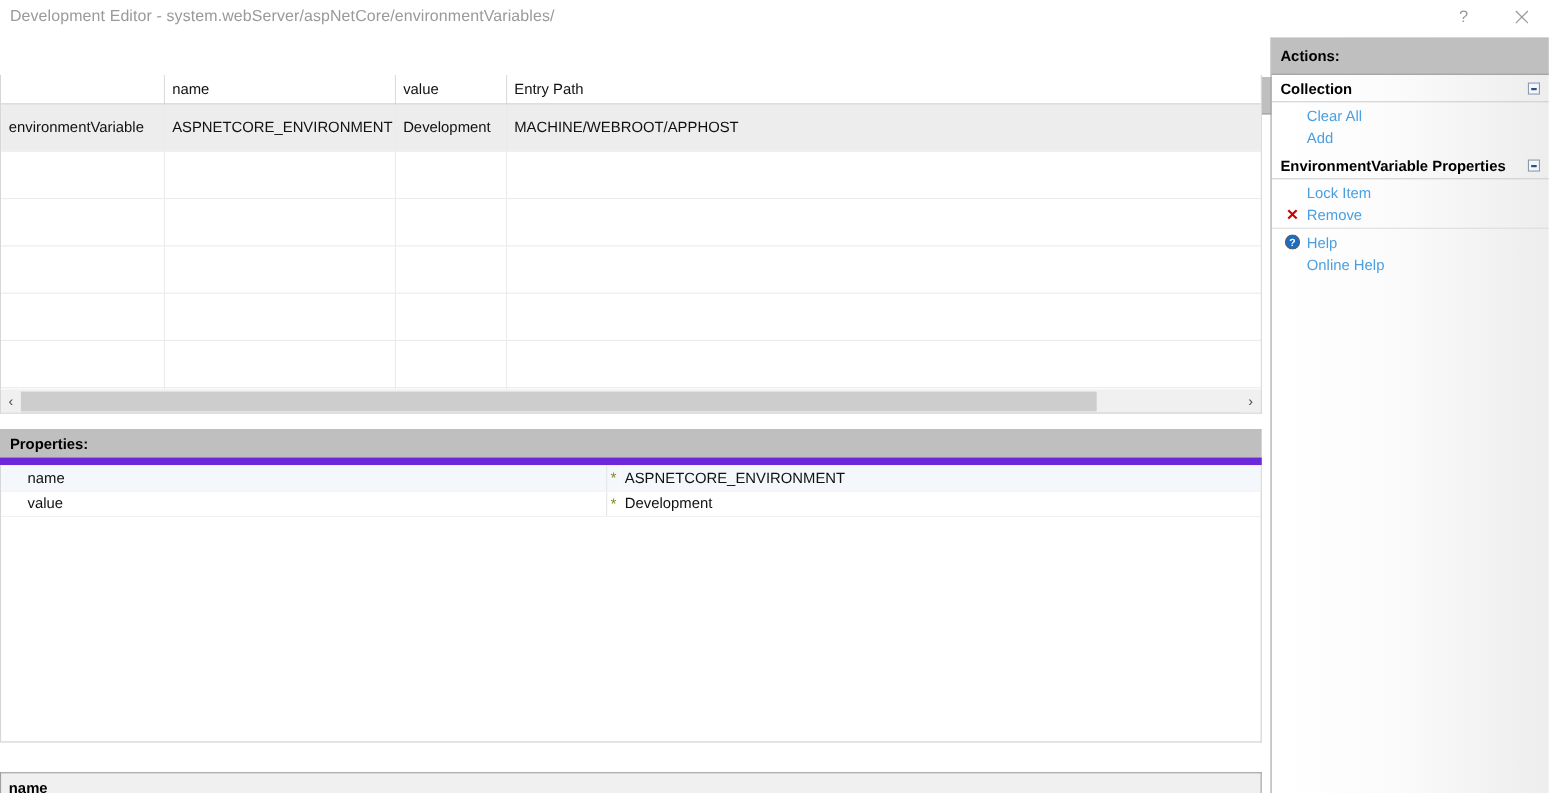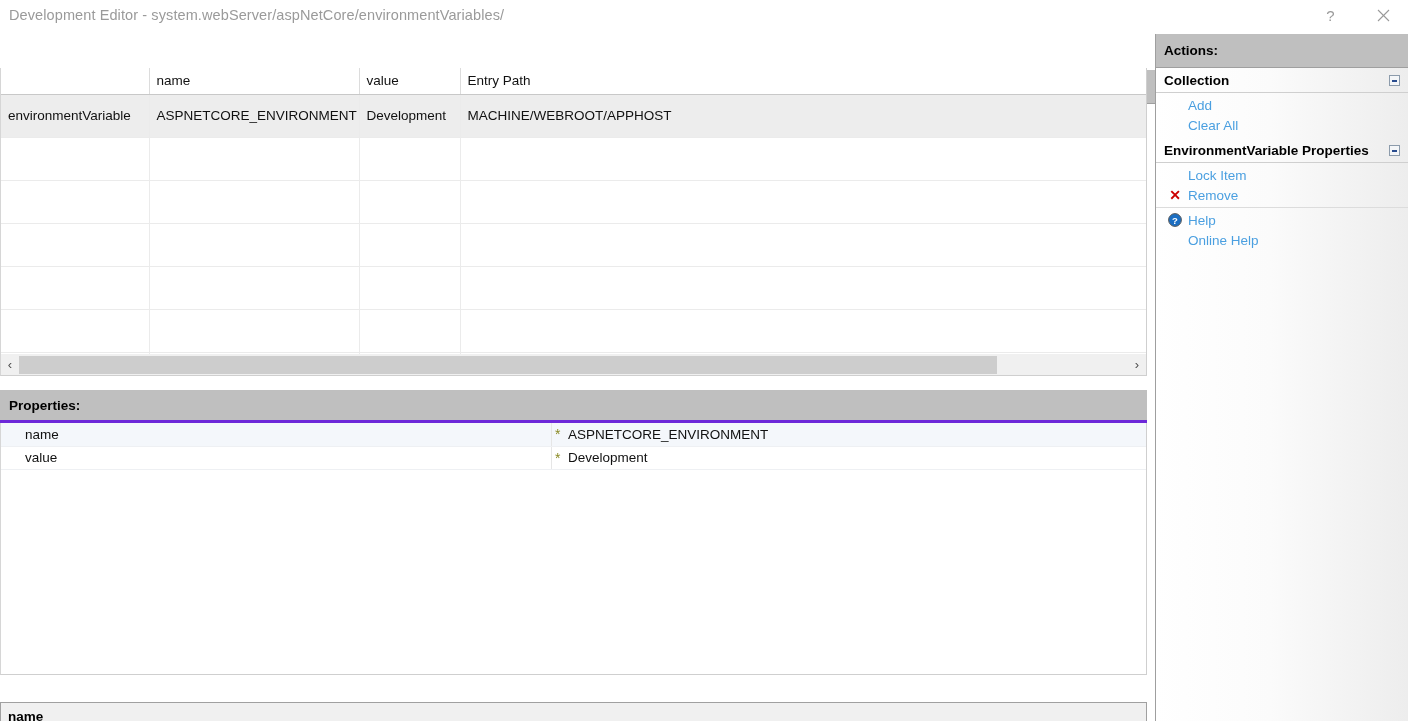--- a/index.html
+++ b/index.html
@@ -159,21 +159,21 @@
     height: 18px;
     background: #cdcdcd;
   }
 
   
   #props-header {
     position: absolute;
     left: 0; top: 360px;
     width: 1147px; height: 33px;
     background: #bfbfbf;
-    border-bottom: 3px solid #6d28d9;
+    border-bottom: 7px solid #6d28d9;
     display: flex;
     align-items: center;
   }
   #props-header .sec-label {
     padding-left: 9px;
     font-weight: bold;
     font-size: 13.5px;
   }
 
   #props-grid {
@@ -479,25 +479,25 @@
       <span class="sec-label">Actions:</span>
     </div>
 
     <div class="act-group-title">
       <span class="gt-text">Collection</span>
       <span class="collapse-box"></span>
     </div>
     <div class="act-list">
       <div class="act-item">
         <span class="act-icon spacer"></span>
-        <span class="act-label">Add</span>
+        <span class="act-label">Clear All</span>
       </div>
       <div class="act-item">
         <span class="act-icon spacer"></span>
-        <span class="act-label">Clear All</span>
+        <span class="act-label">Add</span>
       </div>
     </div>
 
     <div class="act-group-title">
       <span class="gt-text">EnvironmentVariable Properties</span>
       <span class="collapse-box"></span>
     </div>
     <div class="act-list">
       <div class="act-item">
         <span class="act-icon spacer"></span>

